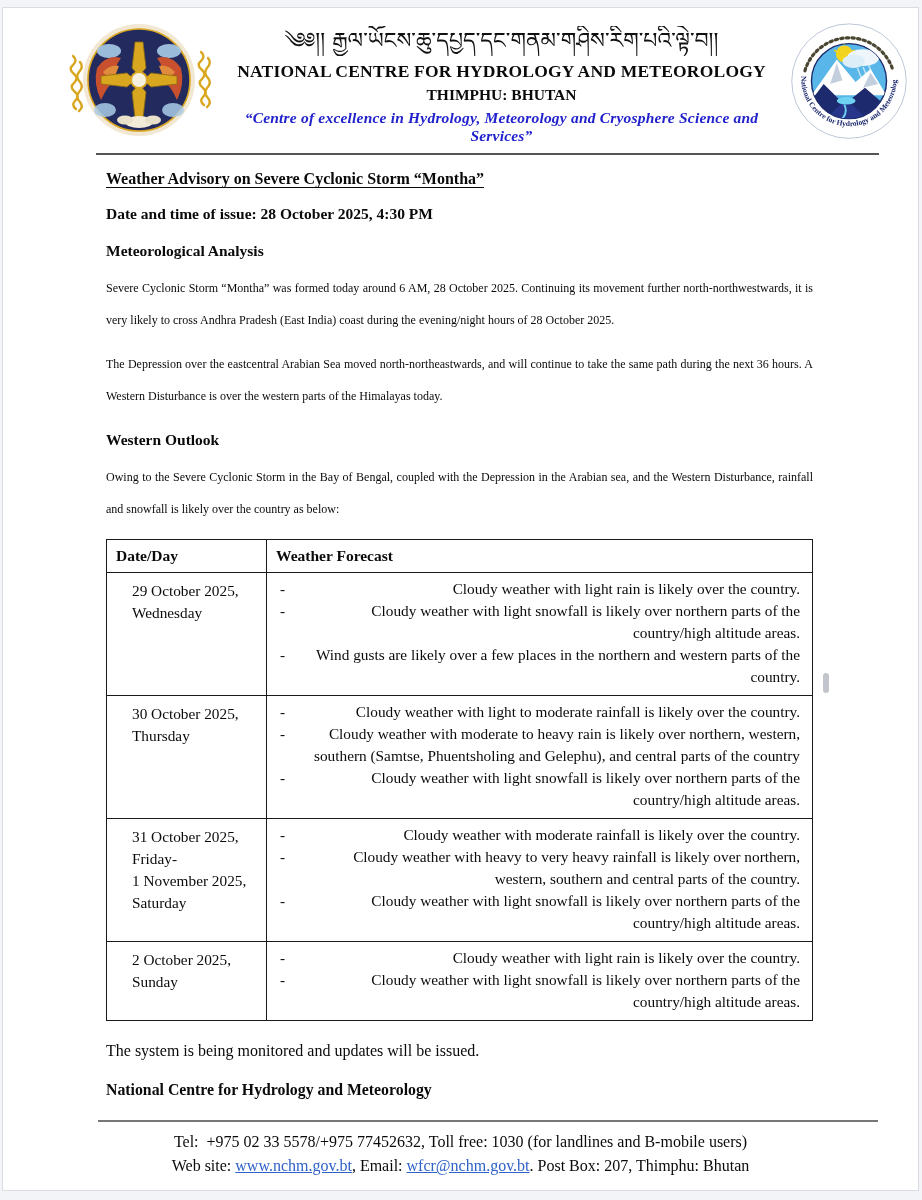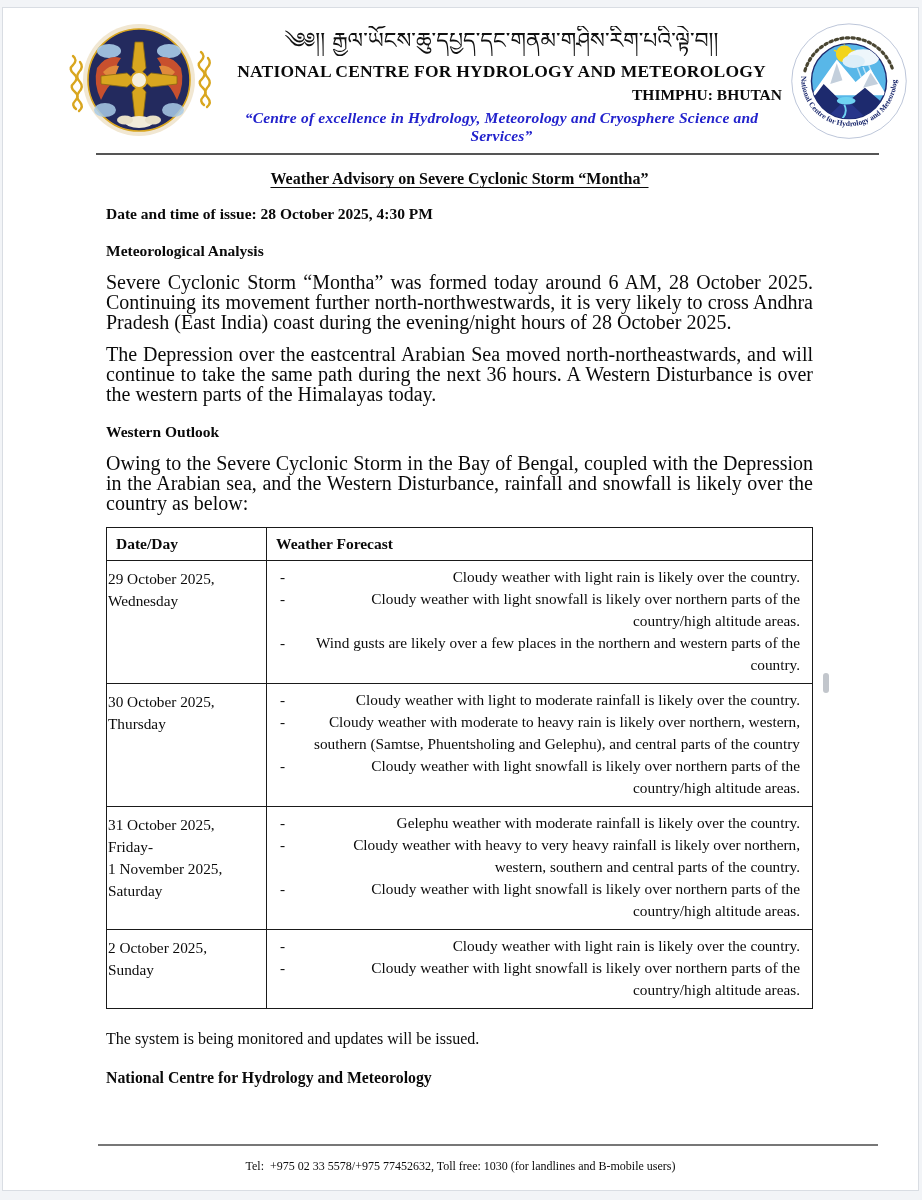--- a/index.html
+++ b/index.html
@@ -25,50 +25,50 @@
   .logo-box { flex:none; }
   .logo-left { width:152px; height:128px; }
   .logo-right { width:122px; height:122px; margin-top:4px; }
   .head-center { flex:1; text-align:center; padding:0 6px; }
   .dzongkha {
     font-size:22px; line-height:30px; margin-top:8px;
     font-family:"DejaVu Sans",sans-serif; color:#111;
     white-space:nowrap; overflow:hidden;
   }
   .org-name { font-size:17.5px; font-weight:bold; margin-top:5px; letter-spacing:.2px; }
-  .org-loc { font-size:15.5px; font-weight:bold; margin-top:4px;text-align:right; }
+  .org-loc { font-size:15.5px; font-weight:bold; margin-top:4px; }
   .tagline { font-size:15.5px; font-weight:bold; font-style:italic; margin-top:5px; letter-spacing:.2px; }
   .header-rule { border:none; border-top:2px solid #555; margin:7px 39px 0 93px; }
 
   
   .content { margin:0 105px 0 103px; }
   .ref-number { font-size:15.5px; font-weight:bold; margin:11px 0 0; }
-  .doc-title { font-size:16px; font-weight:bold; text-align:center; margin:15px 0 5px; }
+  .doc-title { font-size:16px; font-weight:bold; text-align:left; margin:15px 0 5px; }
   .doc-title span { text-decoration:underline; text-underline-offset:3px; }
   .issue-line { font-size:15.5px; font-weight:bold; margin:17px 0 0; }
   .section-heading { font-size:15.5px; font-weight:bold; margin:19px 0 0; }
-  .para { font-size:20px; line-height:20px; text-align:justify; margin:12px 0 0; }
+  .para { font-size:12px; line-height:32px; text-align:justify; margin:12px 0 0; }
 
   
   table.forecast { border-collapse:collapse; width:100%; margin-top:14px; table-layout:fixed; }
   .forecast th, .forecast td { border:1.6px solid #1a1a1a; vertical-align:top; }
   .forecast th { text-align:left; font-size:15.5px; padding:7px 9px; font-weight:bold; }
-  .date-cell { padding:7px 6px 7px 1px; font-size:15.3px; line-height:22px; }
+  .date-cell { padding:7px 6px 7px 25px; font-size:15.3px; line-height:22px; }
   .forecast-cell { padding:5px 8px 7px 13px; }
   .bullet { display:flex; font-size:15.3px; line-height:22px; }
   .dash { flex:none; width:22px; }
   .btxt { flex:1; padding-right:4px;text-align:right; }
 
   .closing { font-size:16px; margin:21px 0 0; }
   .signature { font-size:15.8px; font-weight:bold; margin:21px 0 0; }
 
   
   .page-footer { position:absolute; left:0; right:0; bottom:12px; }
   .footer-rule { border:none; border-top:2px solid #777; margin:0 40px 8px 95px; }
-  .footer-line { text-align:center; font-size:12px; line-height:24px; margin:0; white-space:pre-wrap; }
+  .footer-line { text-align:center; font-size:16px; line-height:24px; margin:0; white-space:pre-wrap; }
   .footer-line a { text-decoration:underline; cursor:pointer; }
 
   .edge-artifact {
     position:absolute; left:820px; top:665px;
     width:6px; height:20px; border-radius:3px;
     background:#c2c6cc;
   }
 </style>
 </head>
 <body>
@@ -238,21 +238,21 @@
           <tr>
             <td class="date-cell">
               <div>31 October 2025,</div>
               <div>Friday-</div>
               <div>1 November 2025,</div>
               <div>Saturday</div>
             </td>
             <td class="forecast-cell">
               <div class="bullet">
                 <span class="dash">-</span>
-                <span class="btxt">Gelephu weather with moderate rainfall is likely over the country.</span>
+                <span class="btxt">Cloudy weather with moderate rainfall is likely over the country.</span>
               </div>
               <div class="bullet">
                 <span class="dash">-</span>
                 <span class="btxt">Cloudy weather with heavy to very heavy rainfall is likely over northern, western, southern and central parts of the country.</span>
               </div>
               <div class="bullet">
                 <span class="dash">-</span>
                 <span class="btxt">Cloudy weather with light snowfall is likely over northern parts of the country/high altitude areas.</span>
               </div>
             </td>
@@ -278,14 +278,15 @@
 
     <p class="closing">The system is being monitored and updates will be issued.</p>
     <p class="signature">National Centre for Hydrology and Meteorology</p>
   </main>
 
   <div class="edge-artifact"></div>
 
   <footer class="page-footer">
     <hr class="footer-rule">
     <p class="footer-line">Tel:  +975 02 33 5578/+975 77452632, Toll free: 1030 (for landlines and B-mobile users)</p>
+    <p class="footer-line"><span>Web site: </span><a style="color: rgb(46, 98, 201);">www.nchm.gov.bt</a><span>, Email: </span><a style="color: rgb(46, 98, 201);">wfcr@nchm.gov.bt</a><span>. Post Box: 207, Thimphu: Bhutan</span></p>
   </footer>
 </div>
 
 </body></html>

